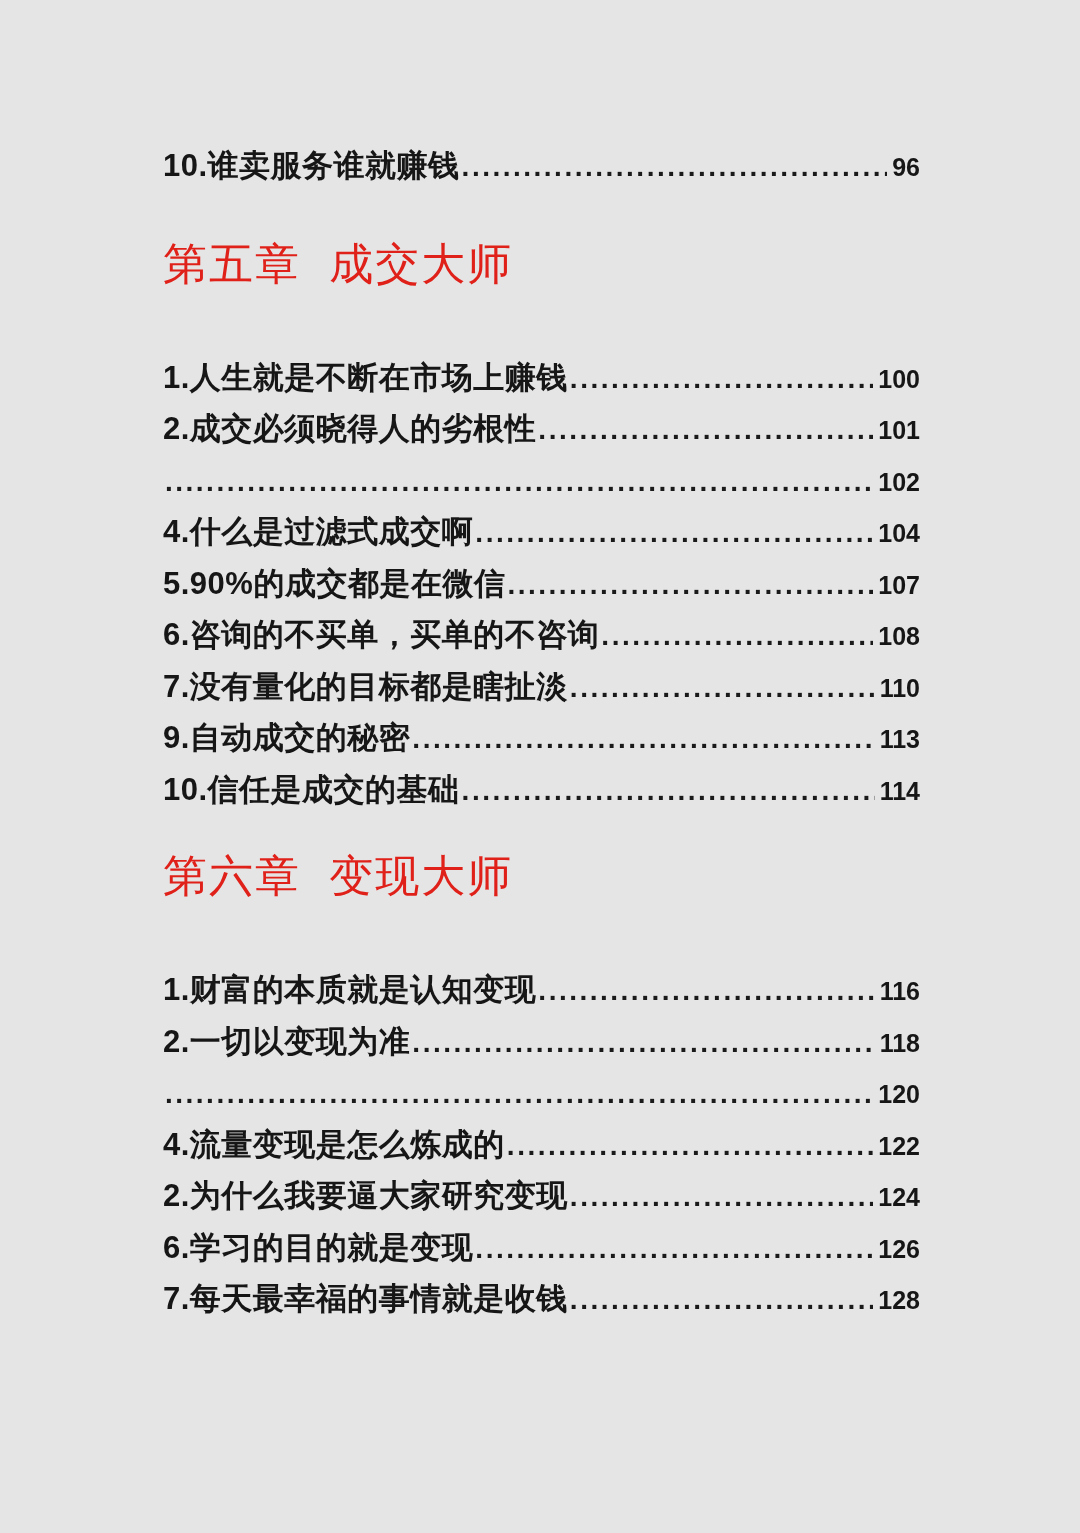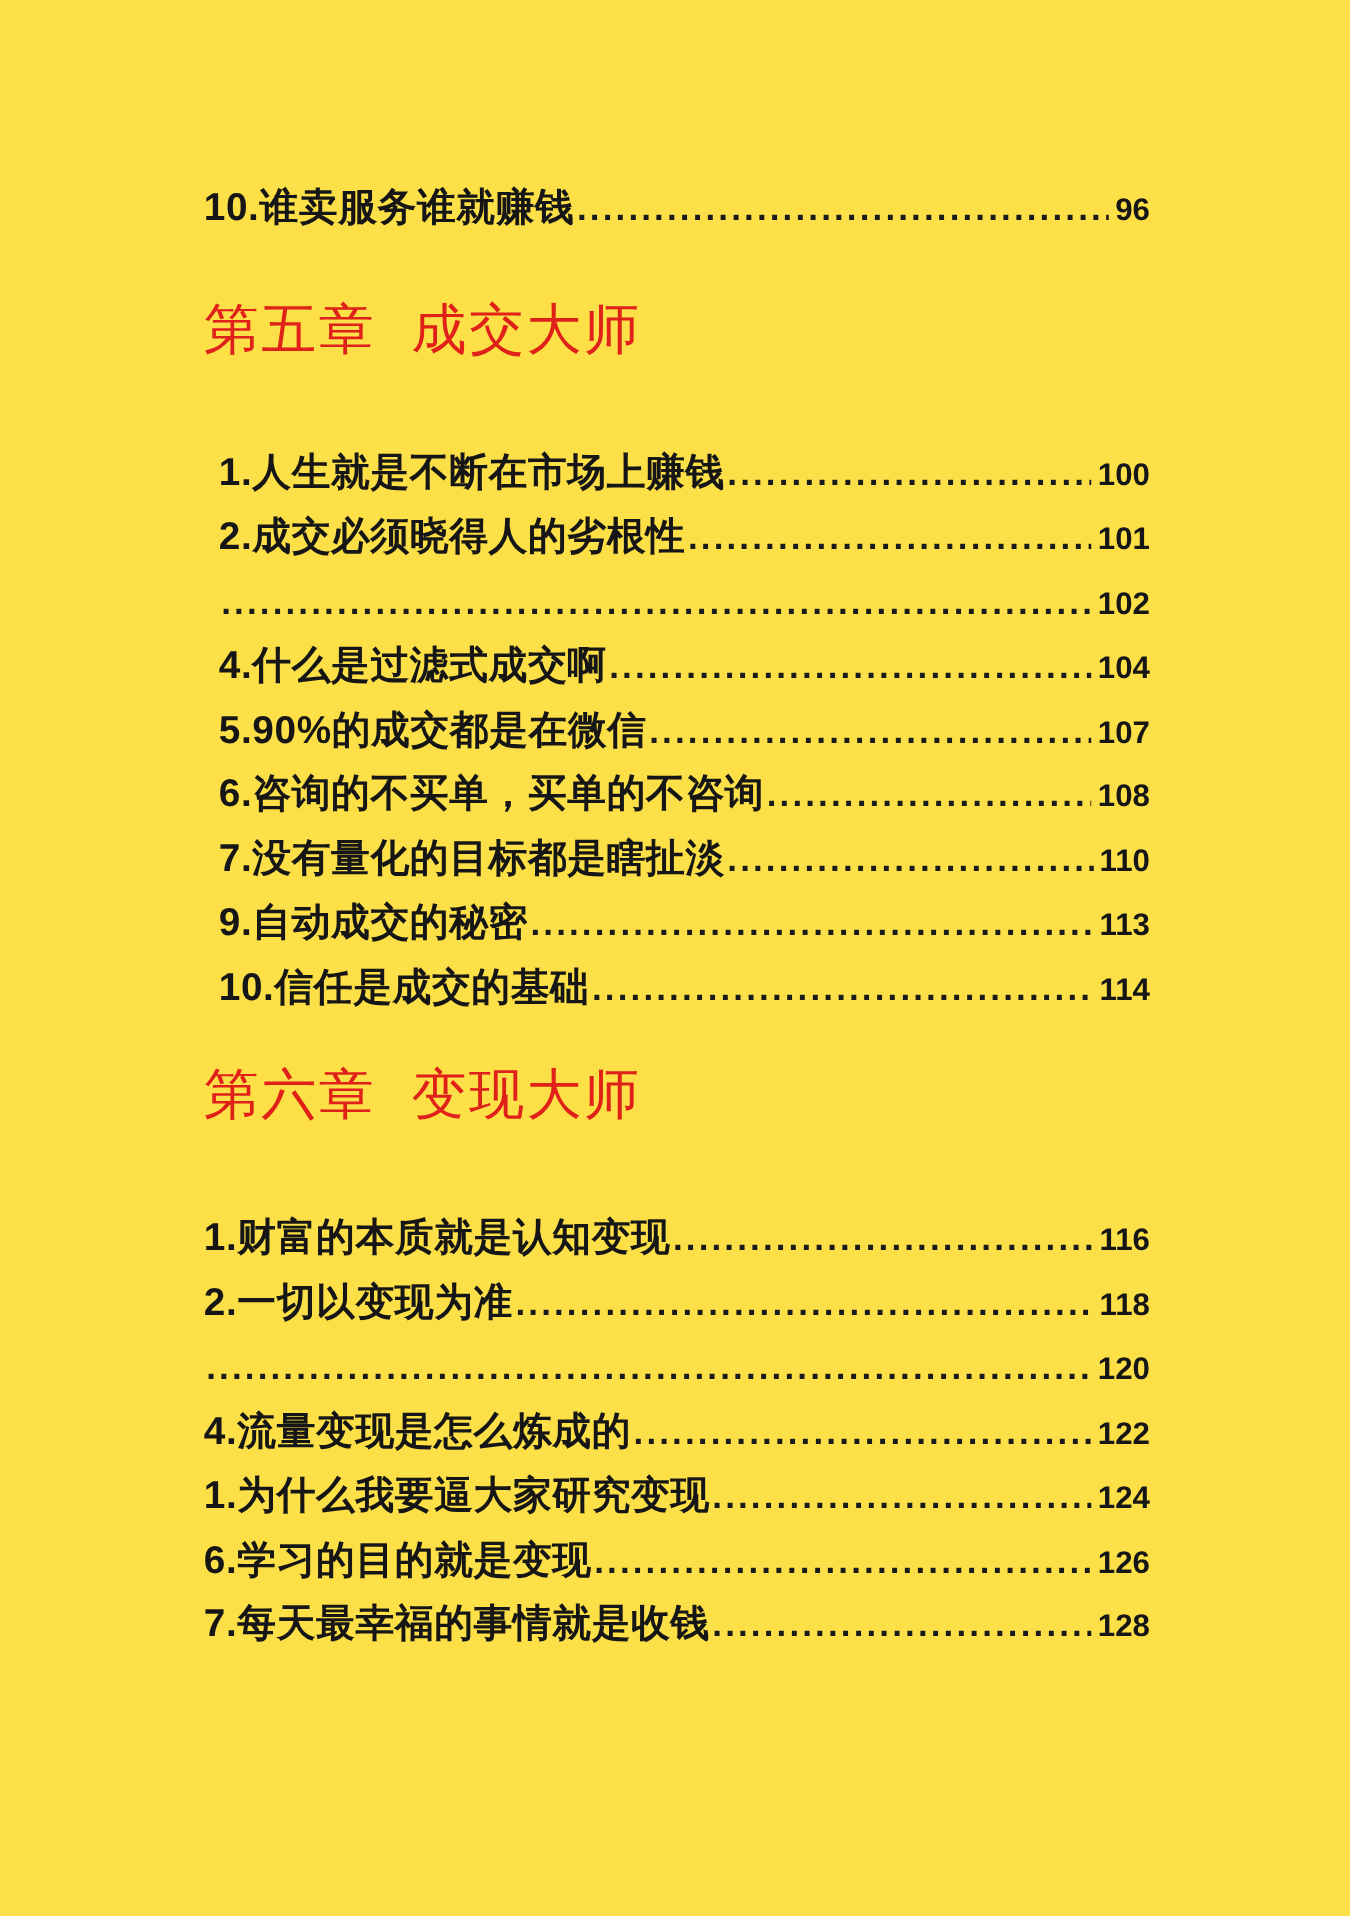--- a/index.html
+++ b/index.html
@@ -10,21 +10,21 @@
   body {
     width: 1080px;
     height: 1533px;
     position: relative;
     overflow: hidden;
     font-family: "Liberation Sans", sans-serif;
   }
   .page {
     position: absolute;
     inset: 0;
-    background: #fde047;
+    background: #e5e5e5;
   }
   .content {
     position: absolute;
     left: 163px;
     right: 160px;
     top: 0;
   }
   .toc-row {
     display: flex;
     align-items: baseline;
@@ -67,21 +67,21 @@
     font-size: 44px;
     line-height: 52px;
     font-weight: 400;
     color: #e0211a;
     letter-spacing: 2px;
     word-spacing: 14px;
     white-space: nowrap;
   }
   .heading-1 { margin-top: 46px; }
   .heading-2 { margin-top: 35px; }
-  .toc-list-1 { margin-top: 62px; margin-left: 12px; }
+  .toc-list-1 { margin-top: 62px; }
   .toc-list-2 { margin-top: 62px; }
 </style>
 </head>
 <body>
 
 <div class="page">
   <div class="content">
 
     <div class="toc-row lead-row">
       <span class="toc-title">10.谁卖服务谁就赚钱</span>
@@ -154,21 +154,21 @@
       <div class="toc-row">
         <span class="dots"></span>
         <span class="toc-page">120</span>
       </div>
       <div class="toc-row">
         <span class="toc-title">4.流量变现是怎么炼成的</span>
         <span class="dots"></span>
         <span class="toc-page">122</span>
       </div>
       <div class="toc-row">
-        <span class="toc-title">1.为什么我要逼大家研究变现</span>
+        <span class="toc-title">2.为什么我要逼大家研究变现</span>
         <span class="dots"></span>
         <span class="toc-page">124</span>
       </div>
       <div class="toc-row">
         <span class="toc-title">6.学习的目的就是变现</span>
         <span class="dots"></span>
         <span class="toc-page">126</span>
       </div>
       <div class="toc-row">
         <span class="toc-title">7.每天最幸福的事情就是收钱</span>

